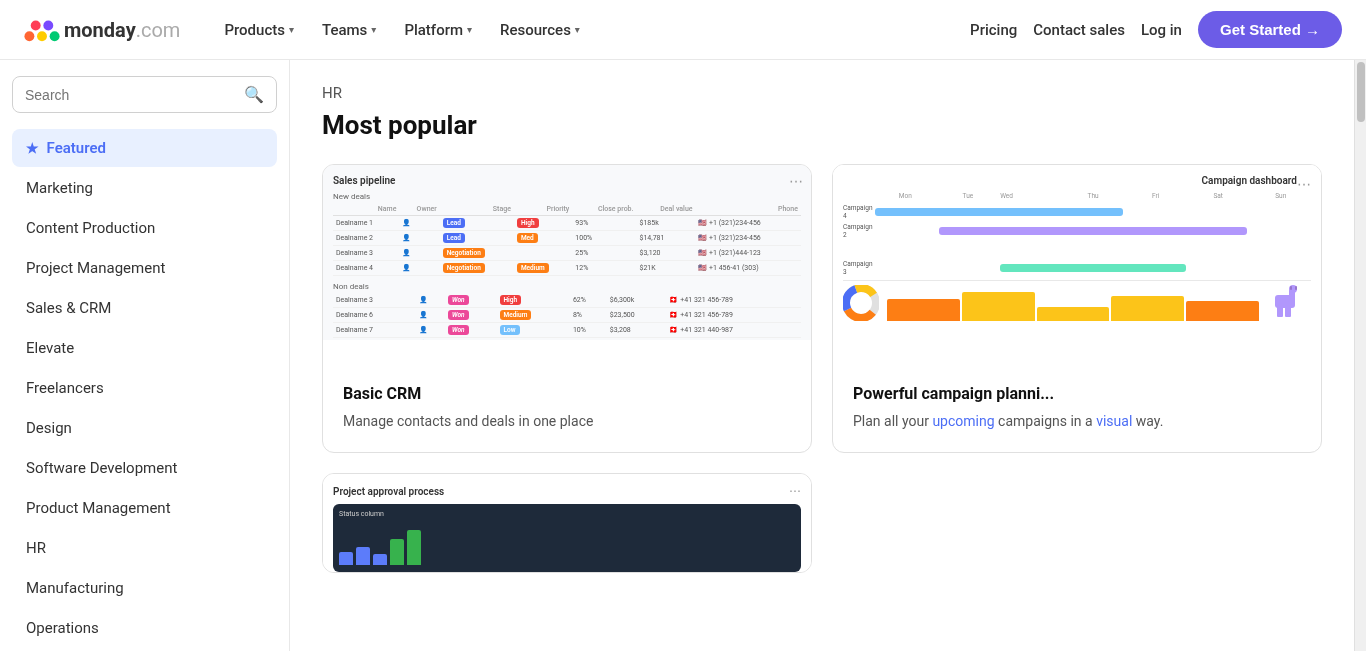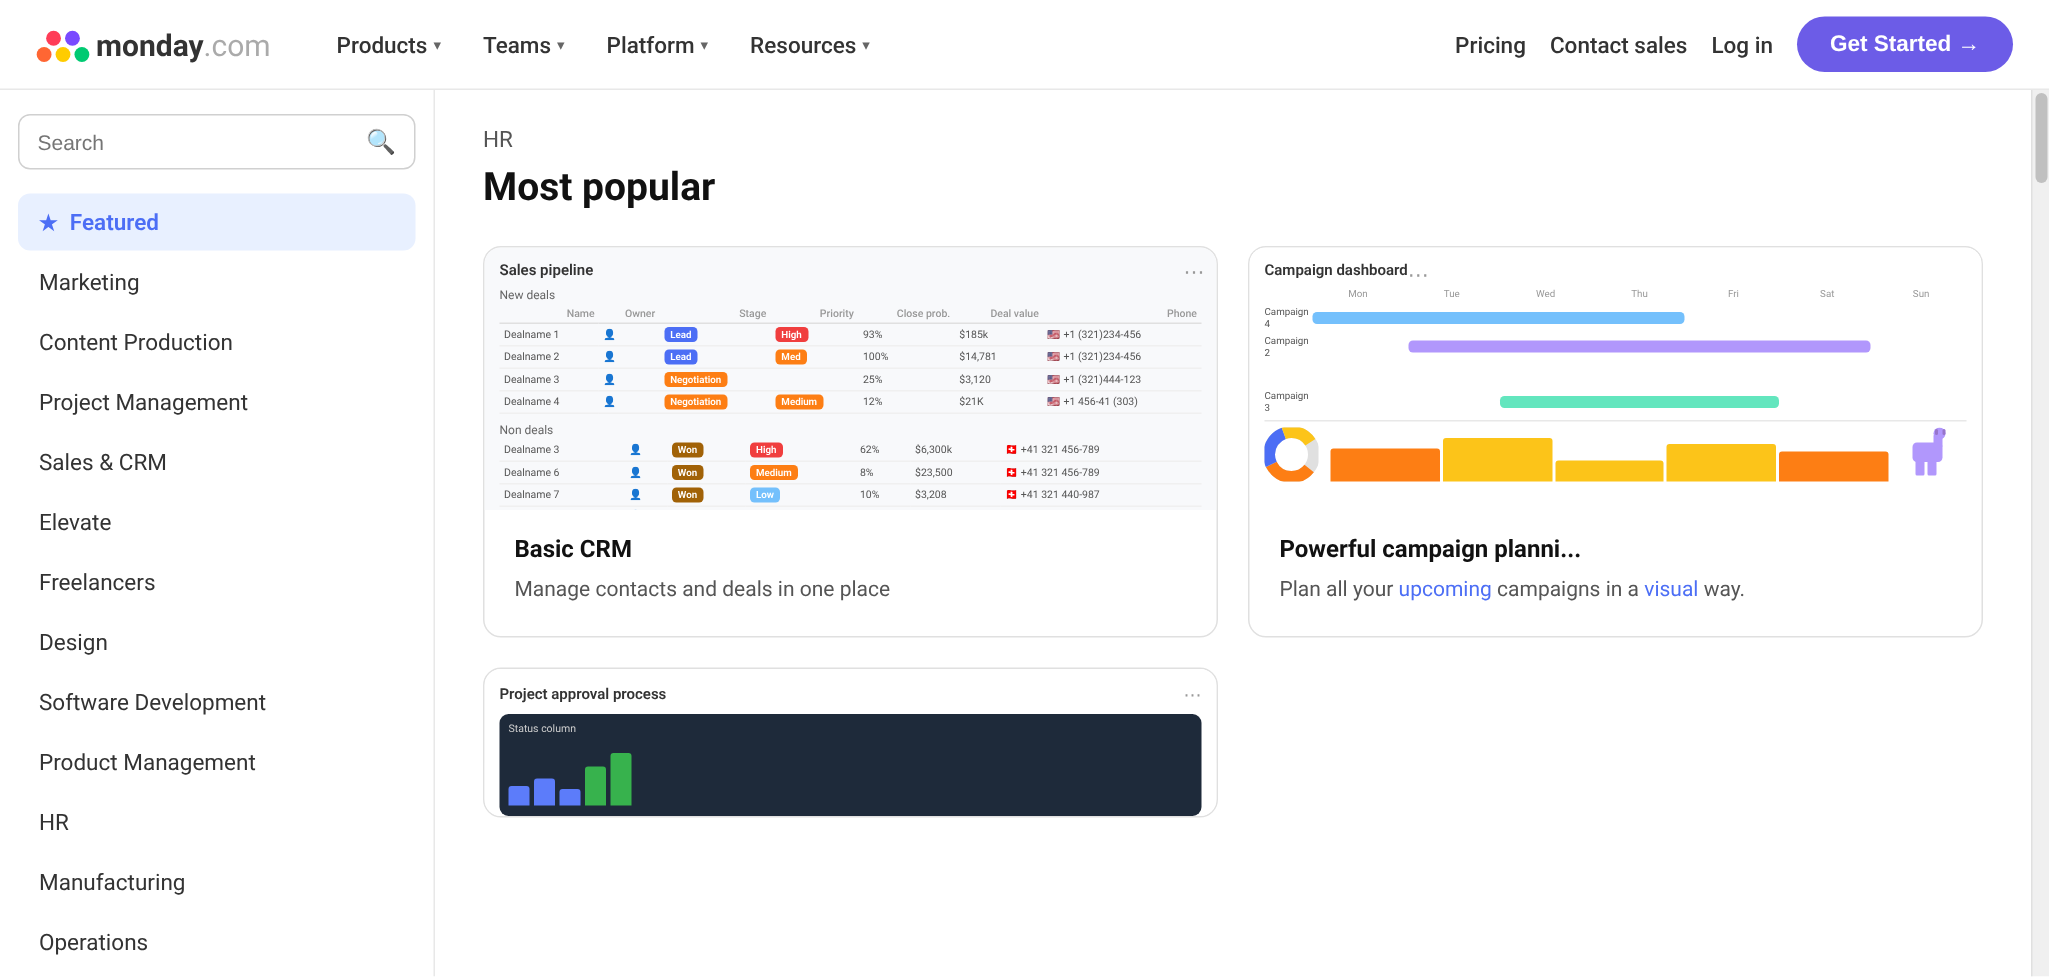--- a/index.html
+++ b/index.html
@@ -234,21 +234,21 @@
     .badge {
       display: inline-block;
       border-radius: 3px;
       padding: 1px 4px;
       font-size: 6.5px;
       color: #fff;
       font-weight: 600;
     }
     .badge-lead { background: #4c6ef5; }
     .badge-negotiation { background: #fd7e14; }
-    .badge-won { background: #a16207; }
+    .badge-won { background: #ec4899; font-style: italic; }
     .badge-high { background: #f03e3e; }
     .badge-med { background: #fd7e14; }
     .badge-low { background: #74c0fc; }
     .three-dots {
       position: absolute;
       top: 8px;
       right: 8px;
       color: #999;
       font-size: 14px;
     }
@@ -268,20 +268,21 @@
 
     
     .card-body {
       padding: 16px 20px 20px;
     }
     .card-title {
       font-size: 16px;
       font-weight: 700;
       color: #111;
       margin-bottom: 8px;
+      margin-top: 28px;
     }
     .card-desc {
       font-size: 14px;
       color: #555;
       line-height: 1.5;
     }
     .card-desc a, .highlight {
       color: #4c6ef5;
       text-decoration: none;
     }
@@ -491,30 +492,30 @@
         </div>
         <div class="card-body">
           <div class="card-title">Basic CRM</div>
           <div class="card-desc">Manage contacts and deals in one place</div>
         </div>
       </div>
 
       <div class="card">
         <div class="card-preview" style="background:#fff">
           <div class="campaign-preview">
-            <div style="display:flex; justify-content:flex-start; align-items:center">
+            <div style="display:flex; justify-content:flex-end; align-items:center">
               <div class="cp-title">Campaign dashboard</div>
               <span style="color:#999;font-size:14px">⋯</span>
             </div>
 
             <div style="display:flex; gap:2px; margin-bottom:4px">
               <div style="width:30px"></div>
               <div style="flex:1;text-align:center;font-size:6.5px;color:#999">Mon</div>
               <div style="flex:1;text-align:center;font-size:6.5px;color:#999">Tue</div>
-              <div style="flex:1;text-align:center;font-size:6.5px;color:#999">Wed</div>
+              <div style="flex:1;font-size:6.5px;color:#999">Wed</div>
               <div style="flex:1;text-align:center;font-size:6.5px;color:#999">Thu</div>
               <div style="flex:1;text-align:center;font-size:6.5px;color:#999">Fri</div>
               <div style="flex:1;text-align:center;font-size:6.5px;color:#999">Sat</div>
               <div style="flex:1;text-align:center;font-size:6.5px;color:#999">Sun</div>
             </div>
 
             <div style="display:flex;gap:2px;align-items:center;margin-bottom:3px">
               <div style="width:30px;font-size:6.5px;color:#555">Campaign 4</div>
               <div style="flex:4;height:8px;background:#74c0fc;border-radius:3px"></div>
               <div style="flex:3"></div>

